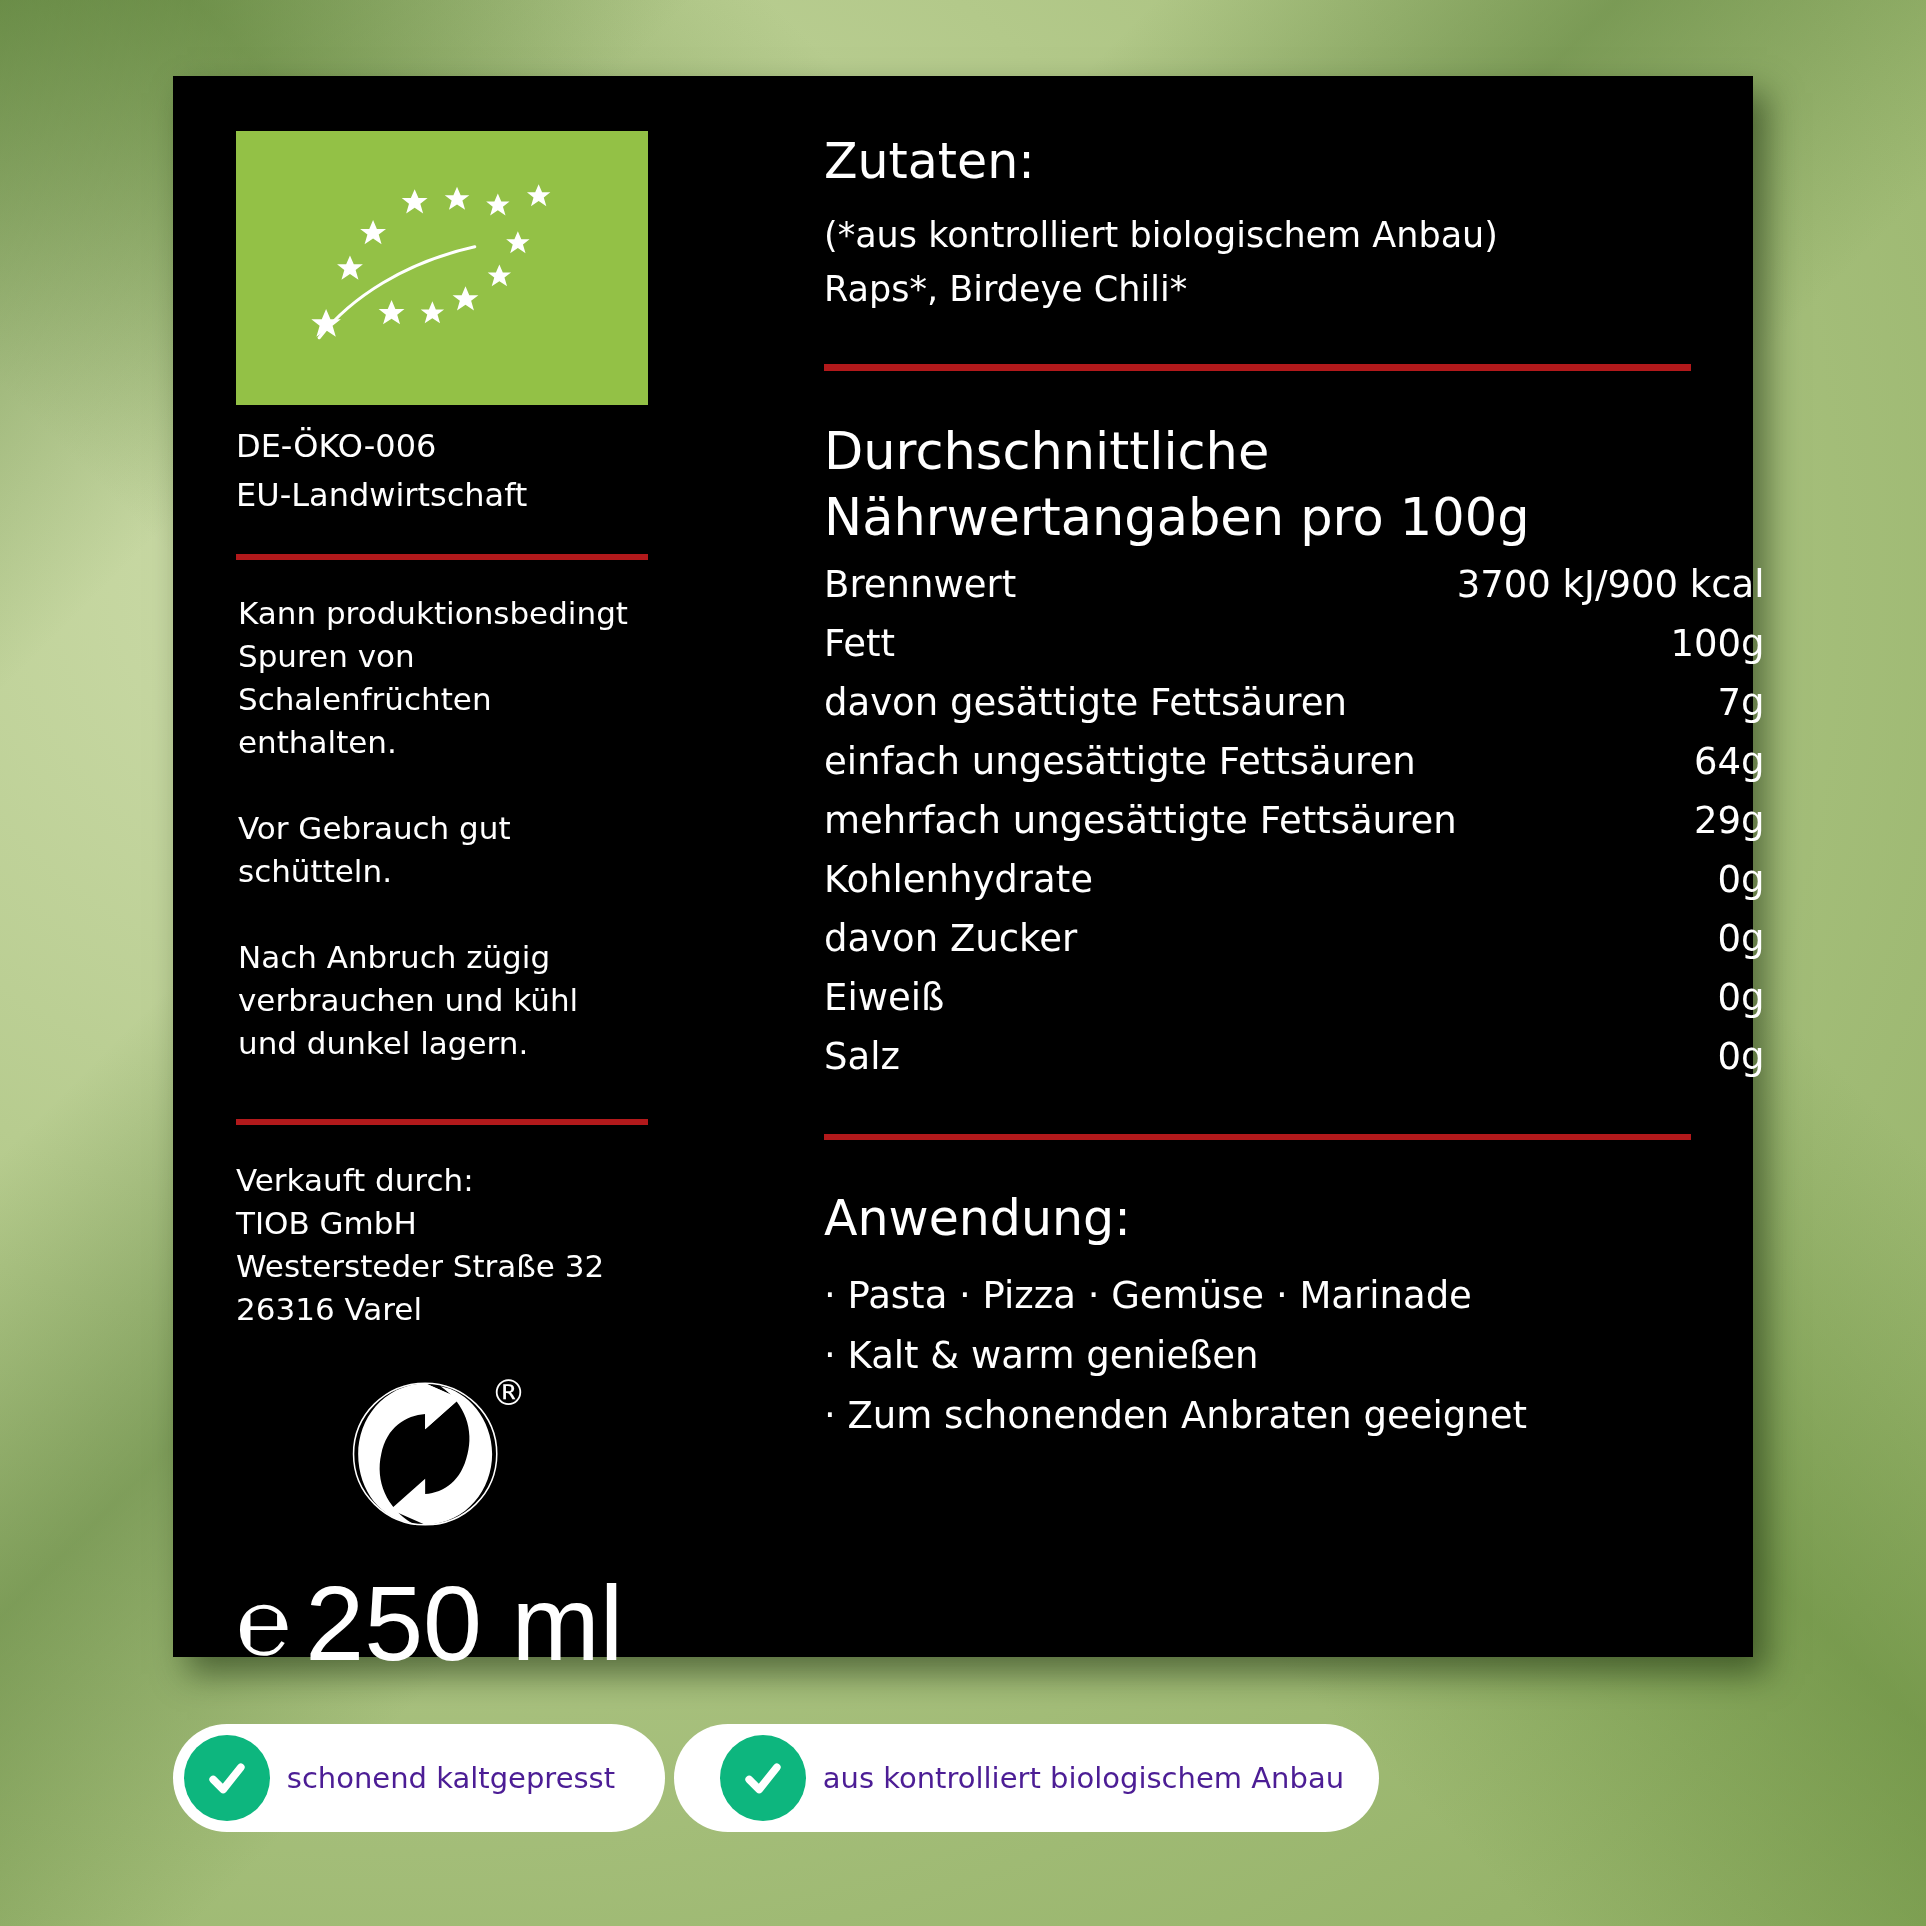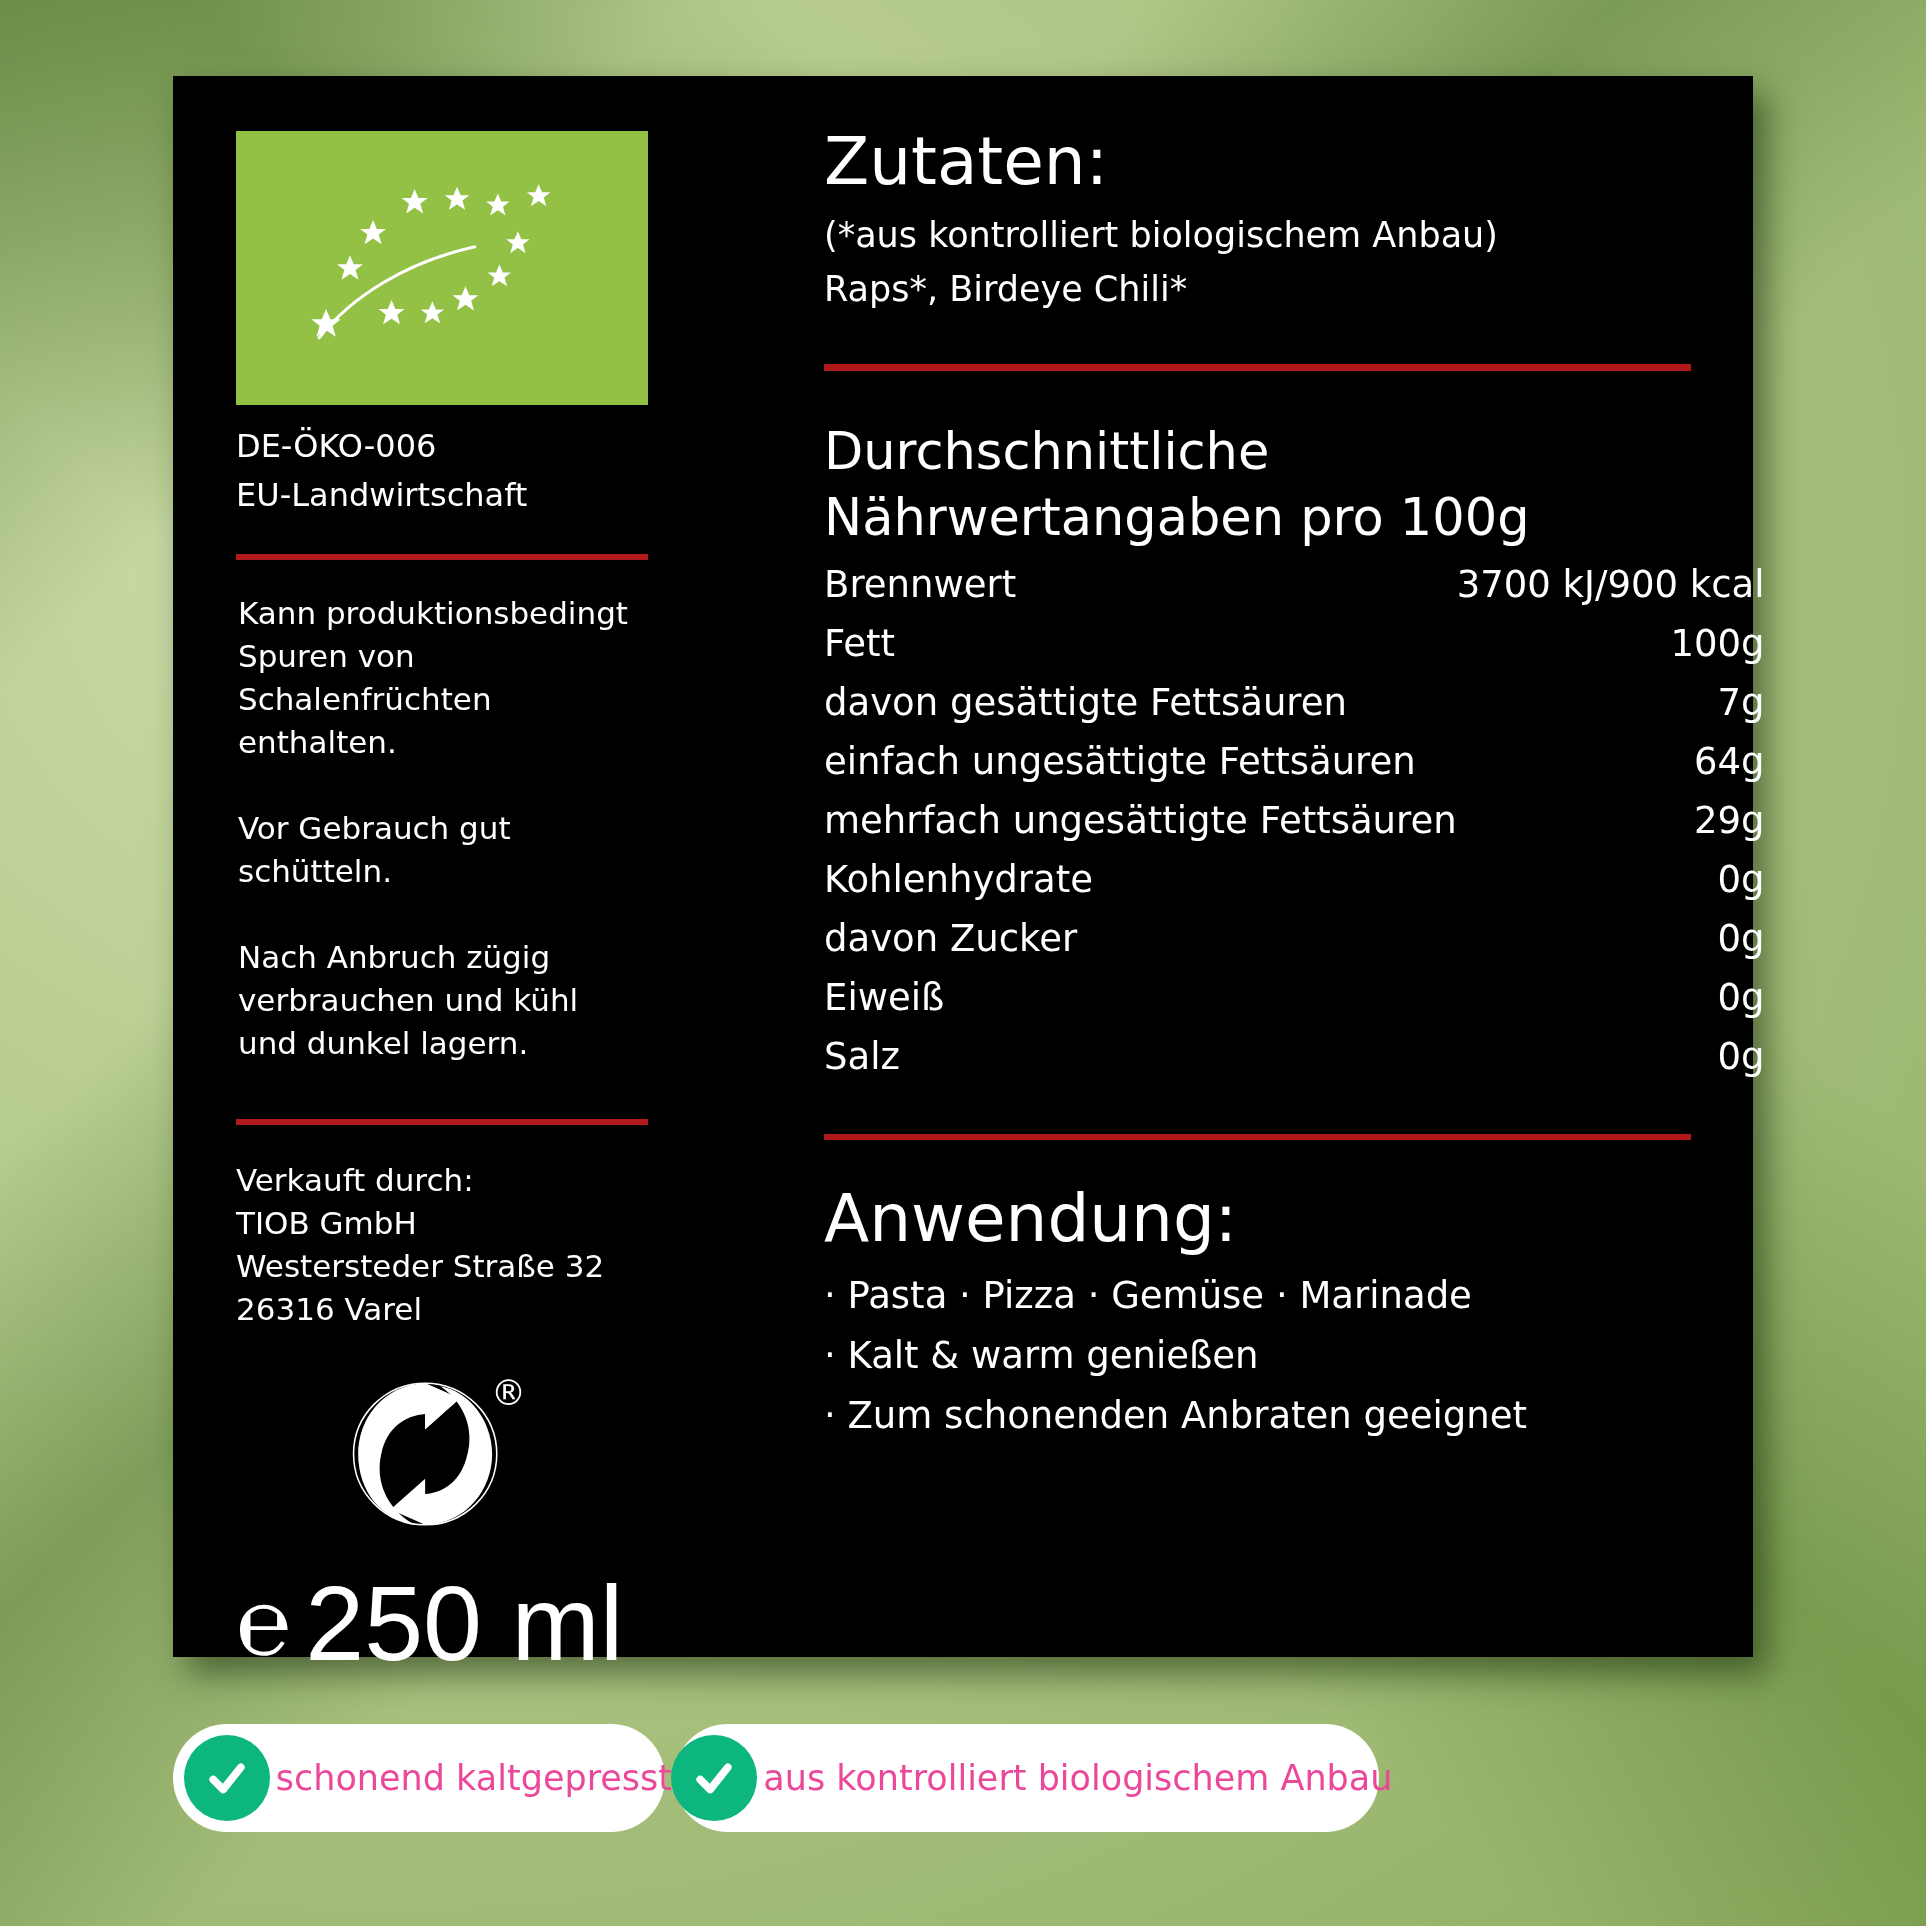--- a/index.html
+++ b/index.html
@@ -30,38 +30,38 @@
   .note p + p { margin-top: 43px; }
 
   .seller { font-size: 31px; line-height: 43px; }
   .seller div { white-space: nowrap; }
 
   .gruener-punkt { position: relative; width: 200px; height: 162px; margin-left: 116px; }
   .e-mark { display: flex; align-items: center; gap: 14px; margin-top: 31px; }
   .e-glyph { font-family: "DejaVu Serif", serif; font-size: 92px; line-height: 1; font-weight: 300; }
   .volume { font-family: "Liberation Sans", sans-serif; font-size: 106px; line-height: 1; }
 
-  .h-section { font-size: 66px; line-height: 62px; margin: 0; font-weight: normal; }
+  .h-section { font-size: 49px; line-height: 62px; margin: 0; font-weight: normal; }
   .ingredients { font-size: 35px; line-height: 54px; margin-top: 15.4px; }
 
   .nutri-title { font-size: 51px; line-height: 66px; margin: 0; font-weight: normal; }
   .nutri-table { width: 100%; border-collapse: collapse; margin-top: 4.6px; }
   .nutri-table td { font-size: 37px; line-height: 59px; padding: 0; white-space: nowrap; }
   .nutri-table td.val { text-align: right; }
 
   .usage-list { list-style: none; padding: 0; margin: 15.4px 0 0 0; }
   .usage-list li { font-size: 37px; line-height: 60px; }
 
   .pills { position: absolute; top: 1724px; left: 173px; width: 1580px; height: 108px; }
   .pill {
     position: absolute; top: 0; height: 108px; background: #fff; border-radius: 54px;
     display: flex; align-items: center; box-sizing: border-box; padding-left: 10.8px;
   }
   .check { width: 86px; height: 86px; border-radius: 50%; background: #0db67e; display: flex; align-items: center; justify-content: center; flex: none; }
-  .pill-label { font-size: 35px; color: #ec4899; margin-left: 6px; white-space: nowrap; }
+  .pill-label { font-size: 29px; color: #4c1d95; margin-left: 17px; white-space: nowrap; }
 </style>
 </head>
 <body>
 
 <div class="panel">
 
   <div class="col-left">
     <div class="eu-logo">
       <svg width="412" height="274" viewBox="0 0 535 355">
         <defs>

